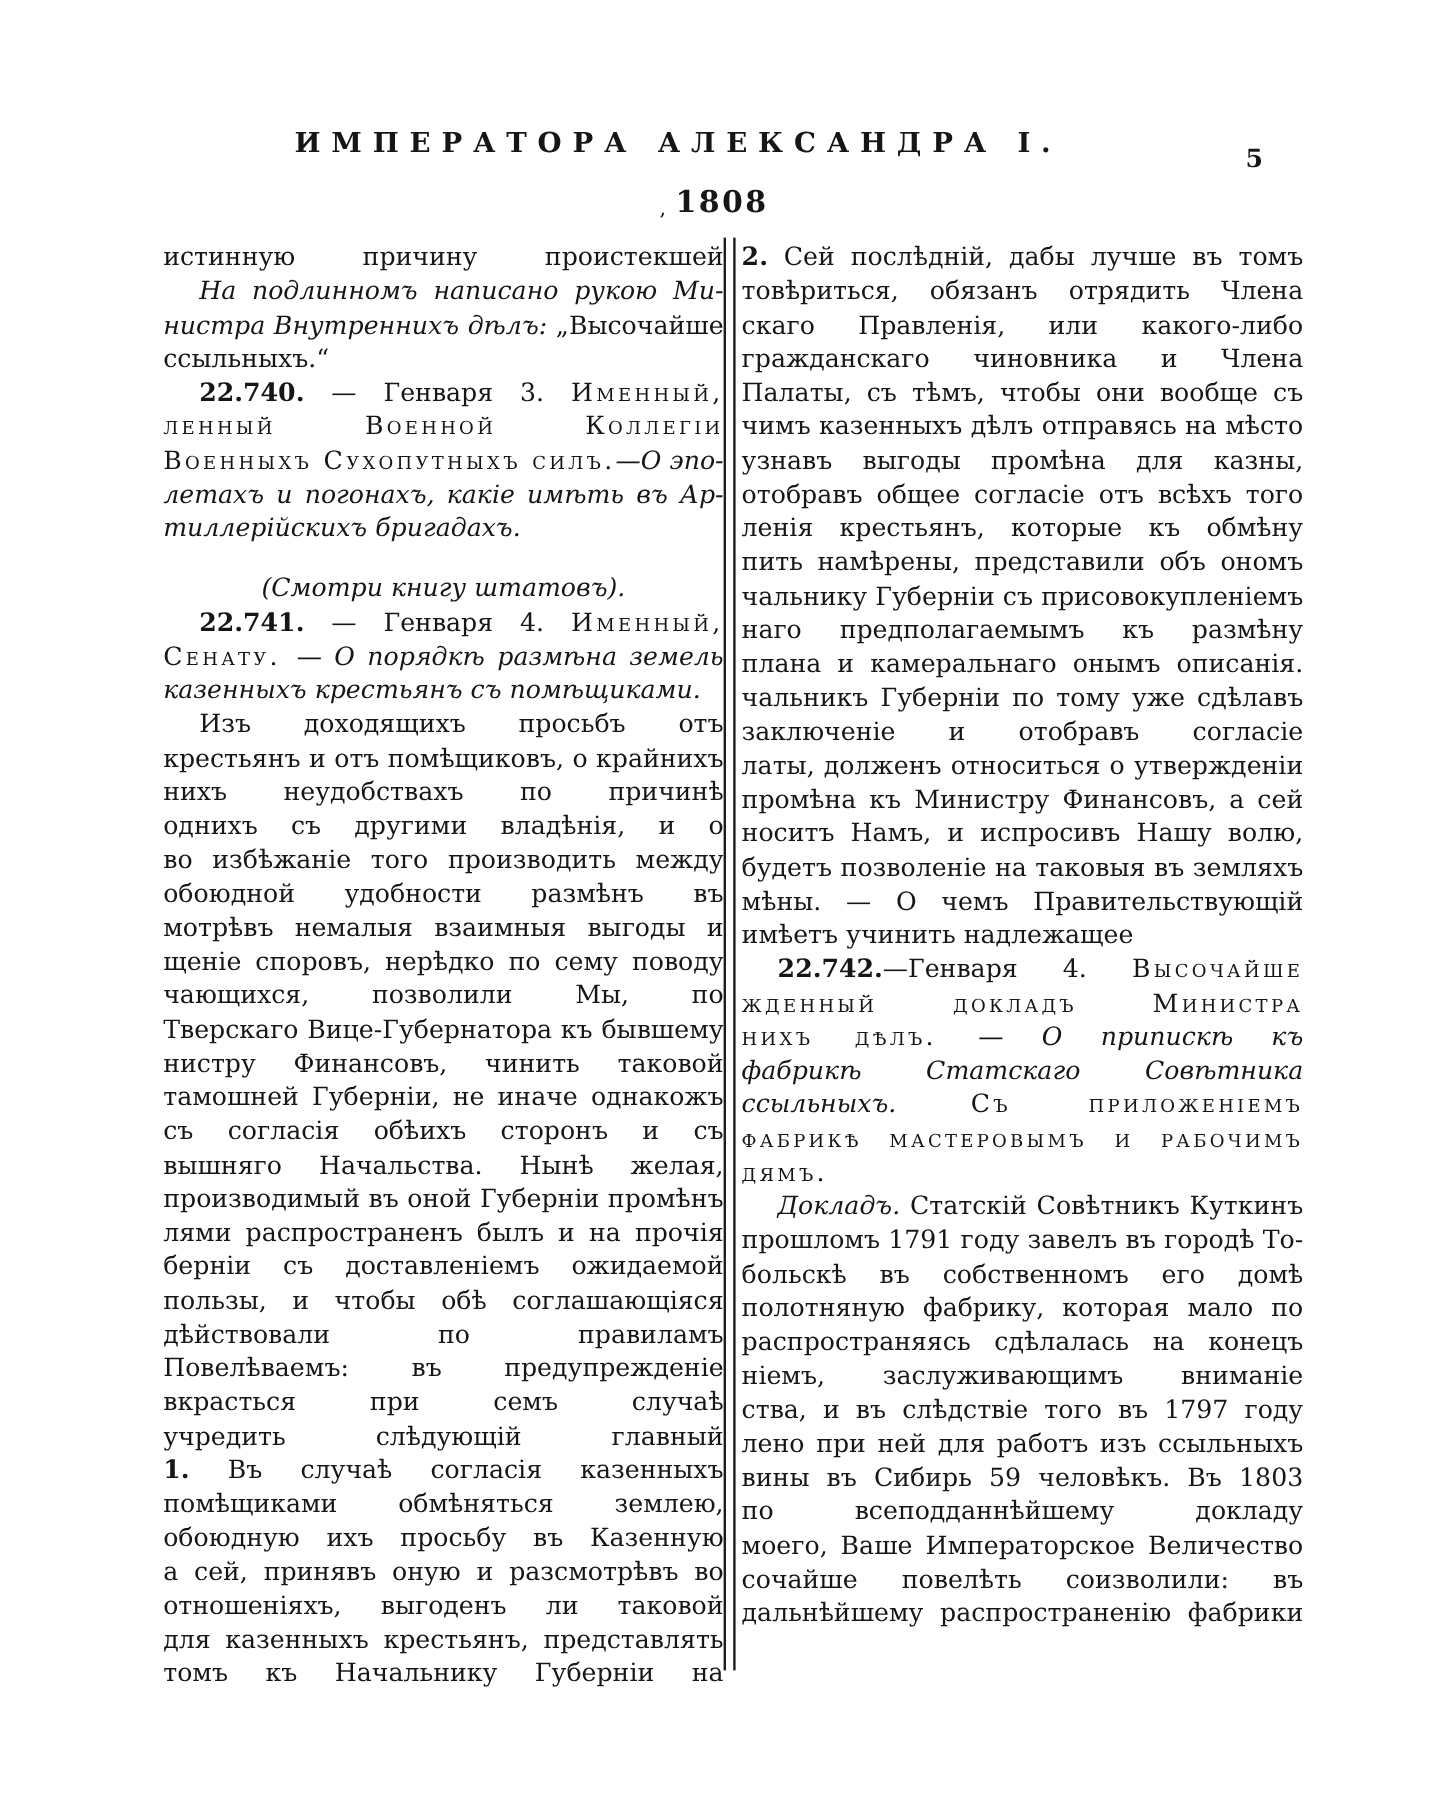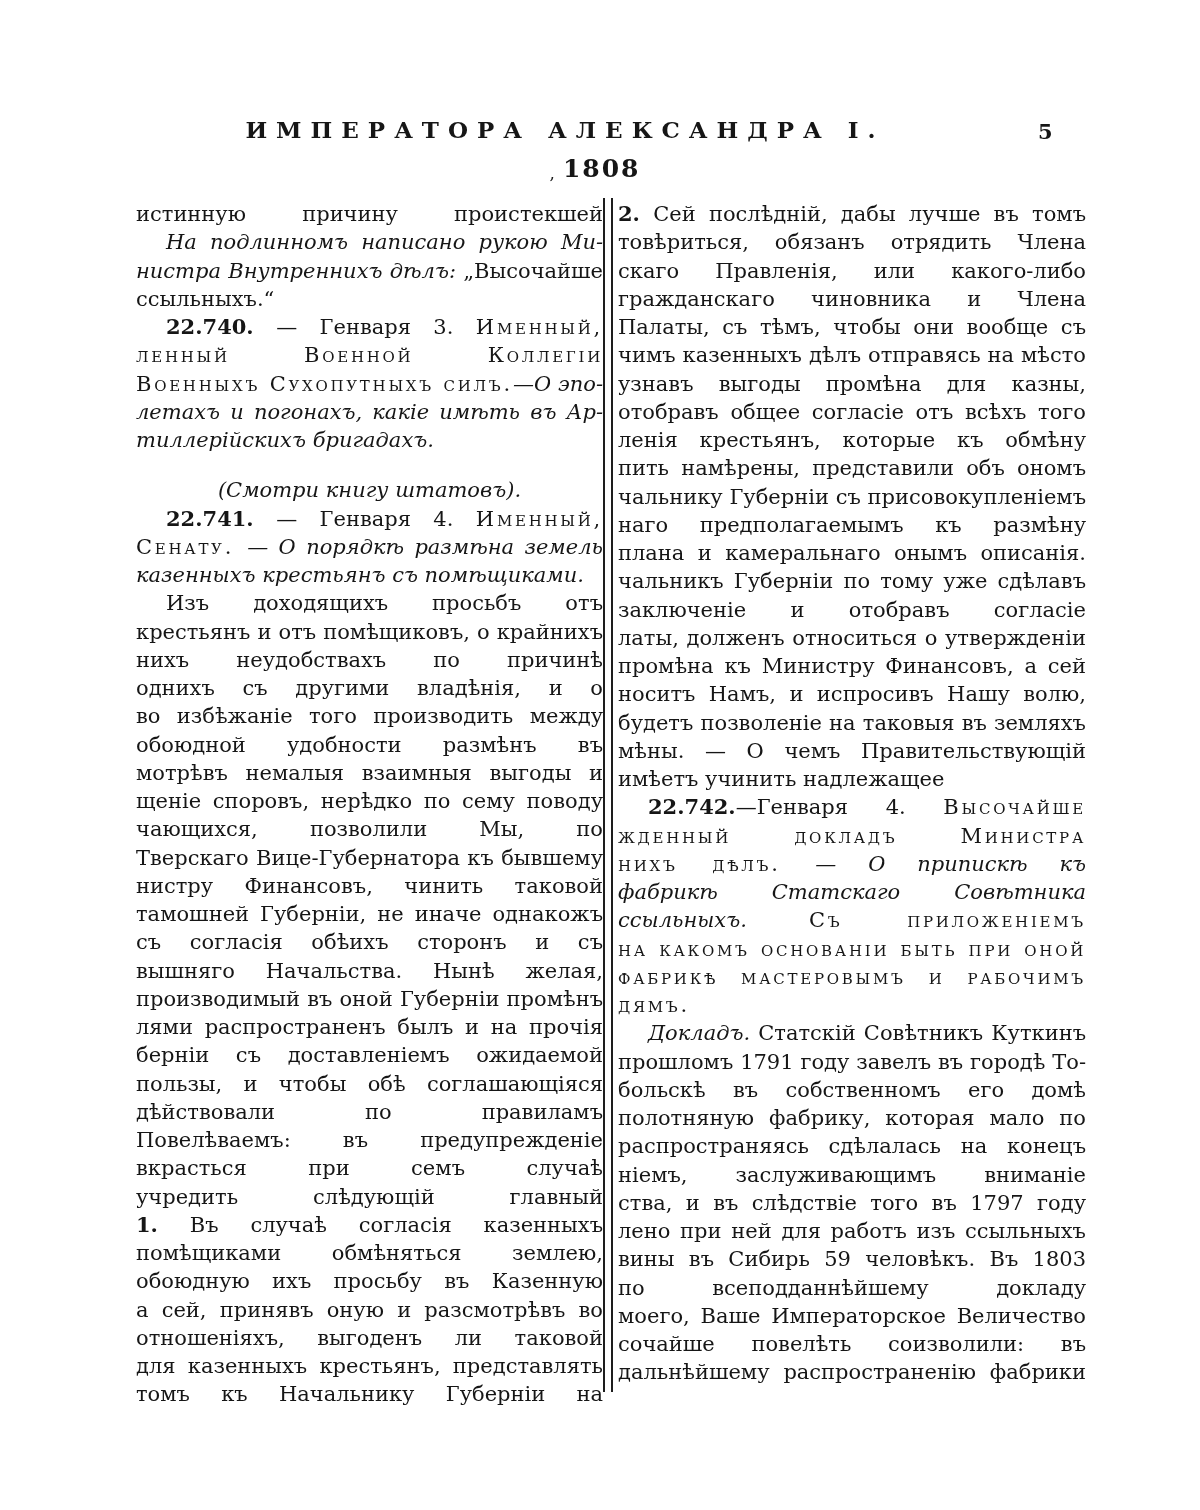--- a/index.html
+++ b/index.html
@@ -7,21 +7,21 @@
     position: relative;
     width: 1200px;
     height: 1510px;
     background: #ffffff;
     color: #161616;
     font-family: "DejaVu Serif", "Liberation Serif", serif;
     overflow: hidden;
   }
   .header-title {
     position: absolute;
-    top: 116px; left: 0; width: 1130px;
+    top: 106px; left: 0; width: 1130px;
     text-align: center;
     font-size: 23px;
     font-weight: bold;
     letter-spacing: 9px;
     white-space: nowrap;
   }
   .page-number {
     position: absolute;
     top: 119px; left: 1038px;
     font-size: 21px;
@@ -138,21 +138,20 @@
       <div class="line a-j"><span class="seg-n">промѣна къ Министру Финансовъ, а сей до-</span></div>
       <div class="line a-j"><span class="seg-n">носитъ Намъ, и испросивъ Нашу волю, давать</span></div>
       <div class="line a-j"><span class="seg-n">будетъ позволеніе на таковыя въ земляхъ про-</span></div>
       <div class="line a-j"><span class="seg-n">мѣны. — О чемъ Правительствующій Сенатъ и</span></div>
       <div class="line a-l"><span class="seg-n">имѣетъ учинить надлежащее распоряженіе.</span></div>
       <div class="line a-j indent"><span class="seg-b">22.742.</span><span class="seg-n">—Генваря 4. </span><span class="seg-sc">Высочайше утвер-</span></div>
       <div class="line a-j"><span class="seg-sc">жденный докладъ Министра Внутрен-</span></div>
       <div class="line a-j"><span class="seg-sc">нихъ дѣлъ. </span><span class="seg-i">— О припискѣ къ полотняной</span></div>
       <div class="line a-j"><span class="seg-i">фабрикѣ Статскаго Совѣтника Куткина</span></div>
       <div class="line a-j"><span class="seg-i">ссыльныхъ. </span><span class="seg-sc">Съ приложеніемъ положенія</span></div>
-      <div class="line a-j"><span class="seg-sc">на какомъ основаніи быть при оной</span></div>
       <div class="line a-j"><span class="seg-sc">фабрикѣ мастеровымъ и рабочимъ лю-</span></div>
       <div class="line a-l"><span class="seg-sc">дямъ.</span></div>
       <div class="line a-j indent"><span class="seg-i">Докладъ. </span><span class="seg-n">Статскій Совѣтникъ Куткинъ въ</span></div>
       <div class="line a-j"><span class="seg-n">прошломъ 1791 году завелъ въ городѣ То-</span></div>
       <div class="line a-j"><span class="seg-n">больскѣ въ собственномъ его домѣ небольшую</span></div>
       <div class="line a-j"><span class="seg-n">полотняную фабрику, которая мало по малу</span></div>
       <div class="line a-j"><span class="seg-n">распространяясь сдѣлалась на конецъ заведе-</span></div>
       <div class="line a-j"><span class="seg-n">ніемъ, заслуживающимъ вниманіе Правитель-</span></div>
       <div class="line a-j"><span class="seg-n">ства, и въ слѣдствіе того въ 1797 году остав-</span></div>
       <div class="line a-j"><span class="seg-n">лено при ней для работъ изъ ссыльныхъ за</span></div>

